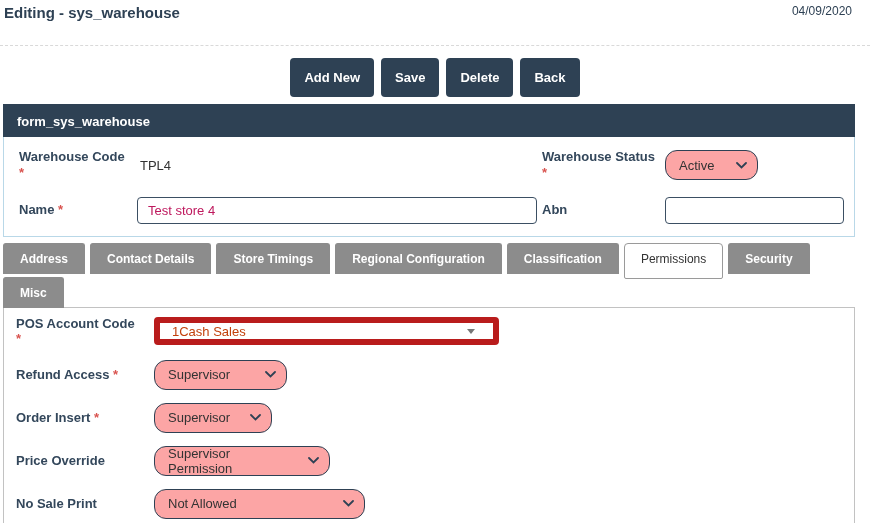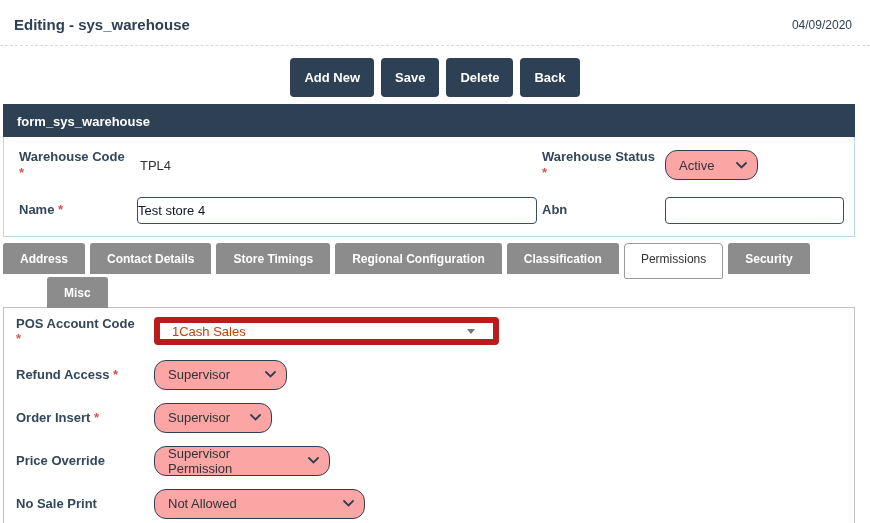--- a/index.html
+++ b/index.html
@@ -2,22 +2,22 @@
 <html><head>
 <meta charset="utf-8">
 <style>
   * { box-sizing: border-box; margin: 0; padding: 0; }
   html, body { width: 870px; height: 523px; background: #fff; overflow: hidden; }
   body { font-family: "Liberation Sans", sans-serif; color: #333; }
 
   
   .page-header {
     height: 46px;
-    display: flex; align-items: center; justify-content: space-between;
-    padding: 4px 18px 0 14px;
+    display: flex; justify-content: space-between;
+    padding: 4px 18px 0 4px;
     border-bottom: 1px dashed #d9d9d9;
   }
   .page-title { font-size: 15px; font-weight: 700; color: #2e4154; }
   .page-date { font-size: 12px; color: #2e4154; }
 
   
   .toolbar { display: flex; justify-content: center; gap: 7px; margin: 12px 0 7px; }
   .btn {
     background: #2e4154; color: #fff; border: none; border-radius: 4px;
     font-family: "Liberation Sans", sans-serif;
@@ -38,21 +38,21 @@
     column-gap: 5px; row-gap: 15px;
     align-items: center;
   }
   .field-label { font-size: 13px; font-weight: 700; color: #33475b; line-height: 1.25; }
   .req { color: #d9534f; font-weight: 700; }
   .static-value { font-size: 13px; color: #333; padding-left: 3px; }
 
   .text-input {
     width: 100%; height: 27px;
     border: 1px solid #3b4f63; border-radius: 4px;
-    padding: 0 0; font-size: 13px; color: #0f172a;
+    padding: 0 10px; font-size: 13px; color: #be185d;
     font-family: "Liberation Sans", sans-serif;
   }
 
   
   .select {
     display: inline-flex; align-items: center; justify-content: space-between;
     height: 30px; background: #fca5a5;
     border: 1px solid #2e4154; border-radius: 12px;
     padding: 0 10px 0 13px; font-size: 13px; color: #333;
     cursor: pointer;
@@ -80,21 +80,21 @@
     background: #8c8c8c; color: #fff; font-size: 12px; font-weight: 700;
     padding: 8px 16px; border-radius: 3px 3px 0 0; cursor: pointer;
     border: 1px solid #8c8c8c; border-bottom: none; white-space: nowrap;
   }
   .tab.active {
     background: #fff; color: #333; font-weight: 400;
     border: 1px solid #9a9a9a; border-radius: 4px 4px 2px 2px;
     padding: 8px 16px 12px; margin-bottom: -5px; position: relative; z-index: 3;
   }
   .tab.misc { position: relative; z-index: 2; }
-  .tab-row.second { margin-bottom: -1px; margin-left: 44px; }
+  .tab-row.second { margin-bottom: -1px; }
 
   
   .panel {
     border: 1px solid #c2c2c2;
     padding: 8px 0 4px 12px;
     min-height: 216px; background: #fff;
   }
   .panel-row { display: flex; align-items: center; margin-bottom: 13px; }
   .panel-row:last-child { margin-bottom: 0; }
   .panel-label { width: 138px; flex: 0 0 138px; font-size: 13px; font-weight: 700; color: #33475b; line-height: 1.2; }

